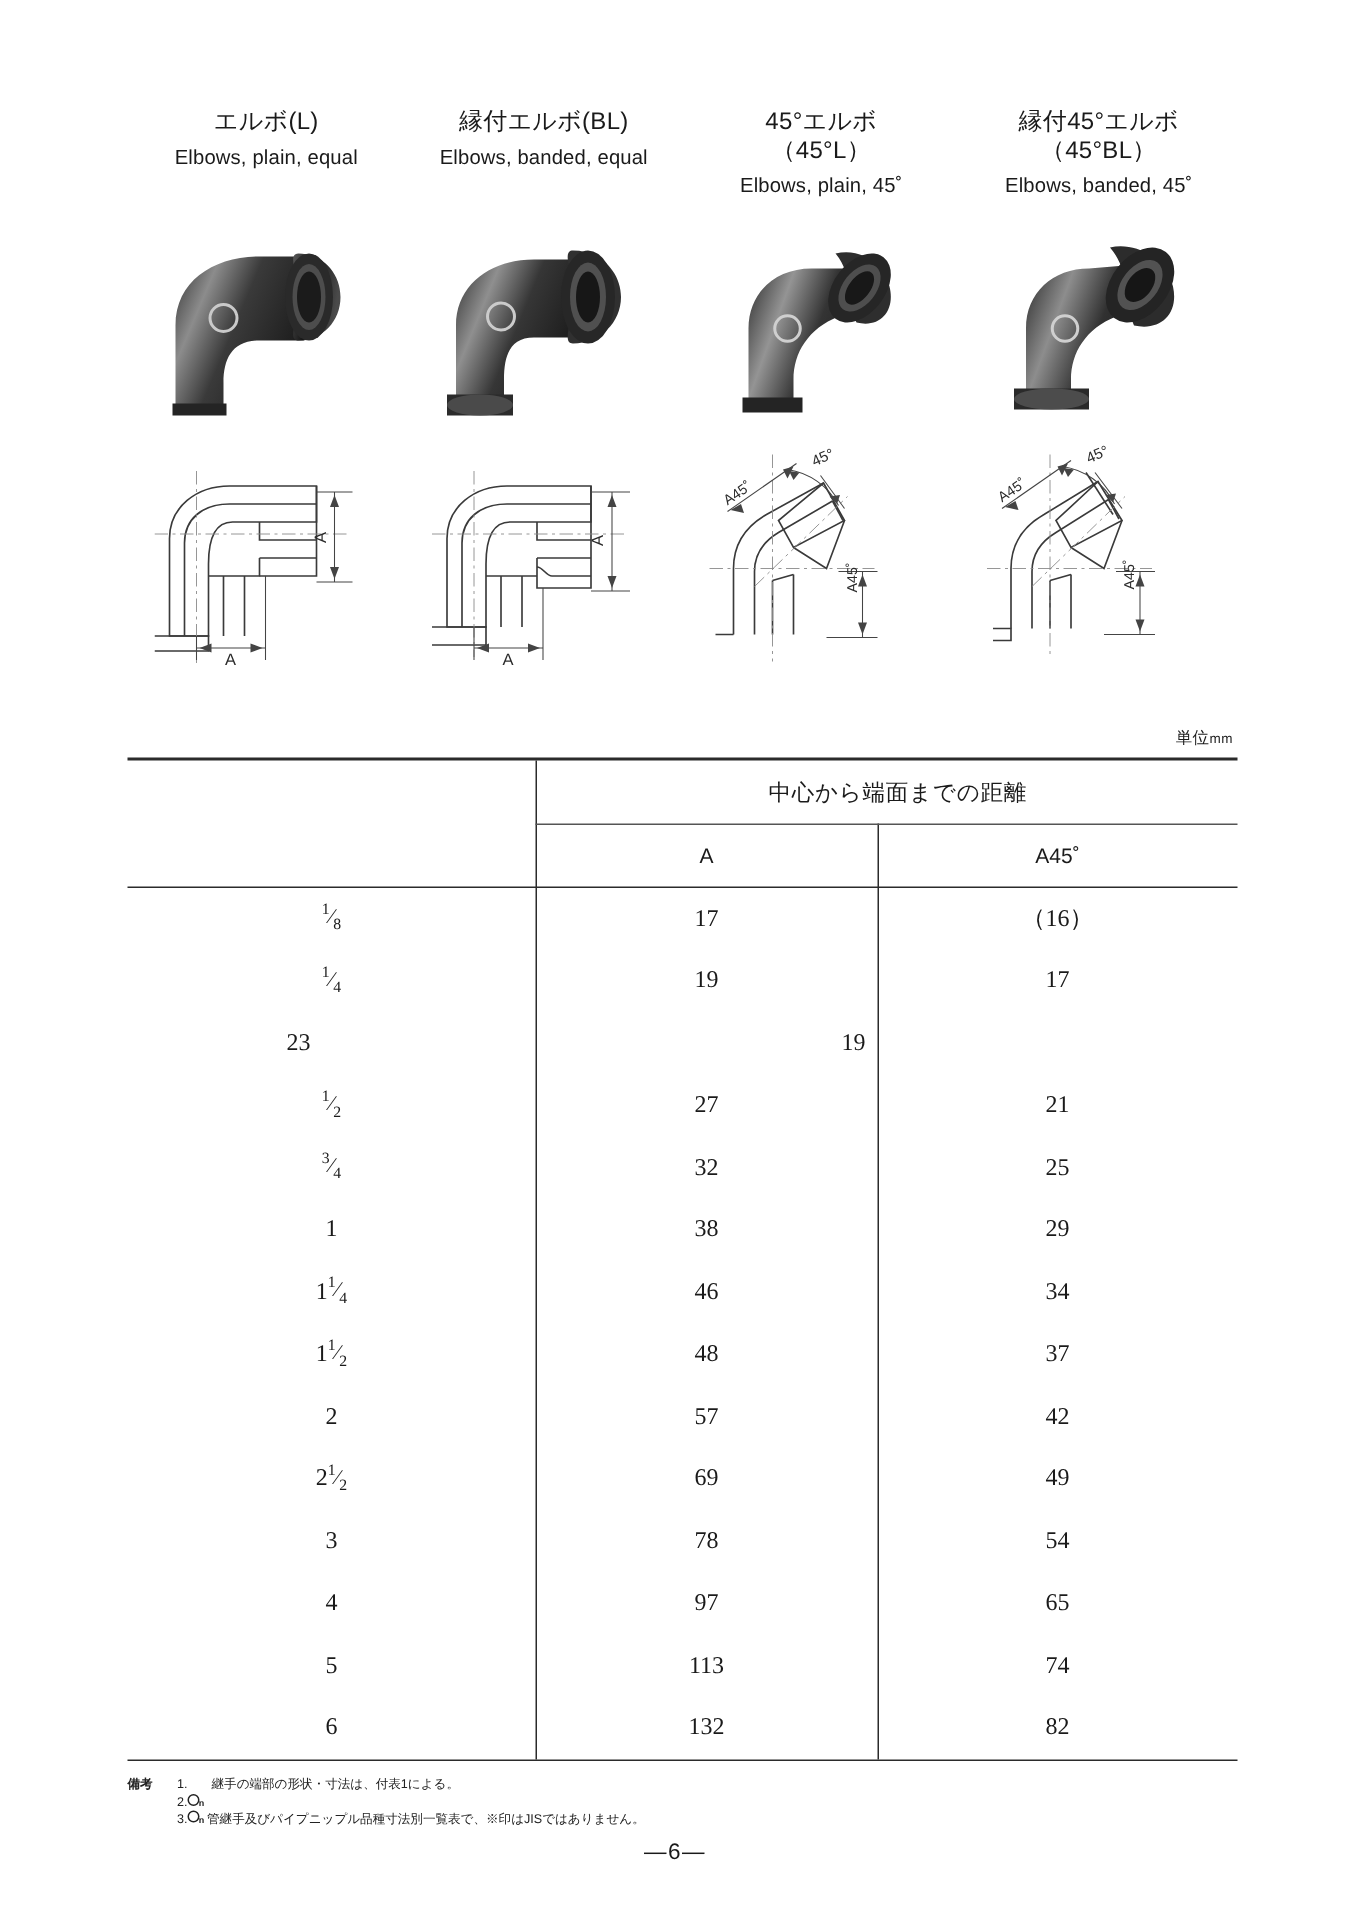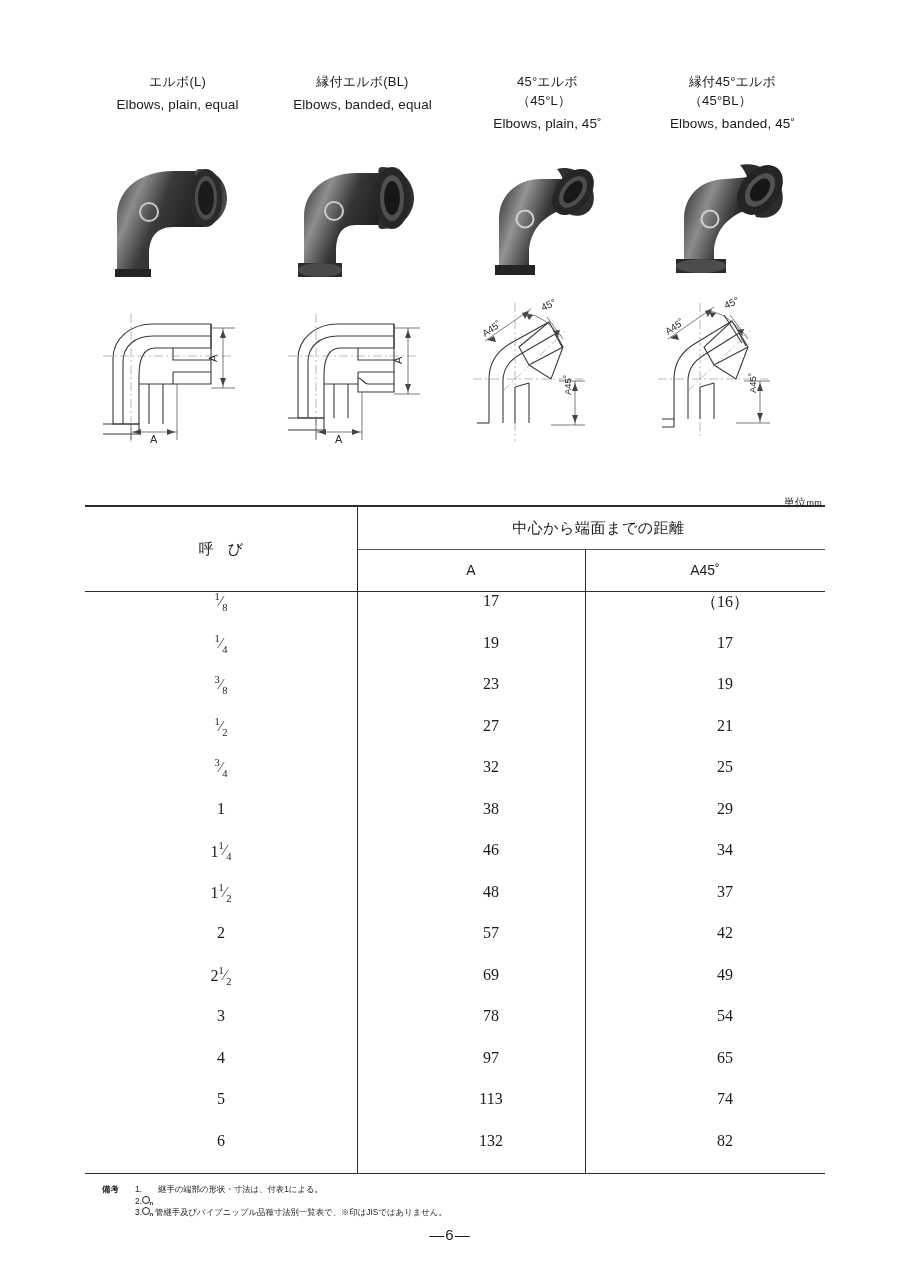--- a/index.html
+++ b/index.html
@@ -14,34 +14,34 @@
   }
 
   
   .products {
     position:absolute; left:85px; top:72px; width:740px; height:390px;
     display:flex;
   }
   .prod-col { flex:1; display:flex; flex-direction:column; align-items:center; }
 
   .jp-title {
-    font-size:13px; line-height:19px; text-align:left;
+    font-size:16px; line-height:19px; text-align:center;
     white-space:pre-line; letter-spacing:0.2px;
   }
   .en-title {
     font-size:13.5px; line-height:18px; margin-top:5px;
     letter-spacing:0.1px;
   }
 
   .photo-wrap { height:120px; display:flex; align-items:center; justify-content:center; width:100%; }
   .draw-wrap  { height:140px; display:flex; align-items:flex-start; justify-content:center; width:100%; }
 
   
   .unit-label {
-    position:absolute; right:78px; top:495px;
+    position:absolute; right:78px; top:484px;
     font-size:11px; letter-spacing:0.3px;
   }
   .unit-label .mm { font-size:9px; }
 
   
   .tbl {
     position:absolute; left:85px; top:505px; width:740px;
   }
   .rule-top    { border-top:2.2px solid #2b2b2b; }
   .rule-mid    { border-top:1.6px solid #2b2b2b; }
@@ -67,35 +67,35 @@
   }
   .th-a45 {
     position:absolute; left:500px; right:0; top:42px; height:42px;
     display:flex; align-items:center; justify-content:center; font-size:14px;
   }
 
   .tbody { position:relative; }
   .tbody .vline1 { position:absolute; left:272px; top:0; bottom:0; width:1.4px; background:#2b2b2b; }
   .tbody .vline2 { position:absolute; left:500px; top:0; bottom:0; width:1.4px; background:#2b2b2b; }
 
-  .trow { display:flex; height:41.5px; align-items:flex-start; position:relative;gap:20px; }
+  .trow { display:flex; height:41.5px; align-items:center; position:relative; }
   .c-nominal { width:272px; display:flex; align-items:center; justify-content:center;
                font-family:"Liberation Serif", serif; font-size:16px; }
   .c-a   { width:228px; text-align:center; font-family:"Liberation Serif", serif; font-size:16px; }
   .c-a45 { flex:1;      text-align:center; font-family:"Liberation Serif", serif; font-size:16px; }
 
   
   .frac { display:inline-block; position:relative; font-size:16px; line-height:1; }
   .frac .nu { font-size:10.5px; vertical-align:super; }
   .frac .sl { font-size:14px; }
   .frac .de { font-size:10.5px; vertical-align:sub; }
 
   
   .notes {
-    position:absolute; left:102px; top:1184px; width:760px;
+    position:absolute; left:85px; top:1184px; width:760px;
     font-size:8.4px; line-height:11.6px; color:#222;
   }
   .note-line { display:flex; align-items:flex-start; white-space:nowrap; }
   .note-head { font-weight:bold; margin-right:7px; }
   .note-num  { margin-right:0px; }
   .brand-mark {
     display:inline-block; position:relative; width:9px; height:9px;
     vertical-align:-1px; margin:0 0px;
   }
   .brand-mark .ring {
@@ -378,21 +378,20 @@
   <span>単位</span><span class="mm">mm</span>
 </div>
 
 <div class="tbl">
   <div class="rule-top"></div>
 
   <div class="thead">
     <div class="vline1"></div>
     <div class="vline2"></div>
     <div class="hsub"></div>
-    <div class="th-nominal">呼び</div>
     <div class="th-group">中心から端面までの距離</div>
     <div class="th-a">A</div>
     <div class="th-a45">A45˚</div>
   </div>
 
   <div class="rule-mid"></div>
 
   <div class="tbody" id="tbody">
     <div class="vline1"></div>
     <div class="vline2"></div>
@@ -404,23 +403,20 @@
         <div class="c-a45">（16）</div>
       </div>
       <div class="trow">
         <div class="c-nominal">
           <span class="frac"><span class="nu">1</span><span class="sl">⁄</span><span class="de">4</span></span>
         </div>
         <div class="c-a">19</div>
         <div class="c-a45">17</div>
       </div>
       <div class="trow">
-        <div class="c-nominal">
-          <span class="frac"><span class="nu">3</span><span class="sl">⁄</span><span class="de">8</span></span>
-        </div>
         <div class="c-a">23</div>
         <div class="c-a45">19</div>
       </div>
       <div class="trow">
         <div class="c-nominal">
           <span class="frac"><span class="nu">1</span><span class="sl">⁄</span><span class="de">2</span></span>
         </div>
         <div class="c-a">27</div>
         <div class="c-a45">21</div>
       </div>

